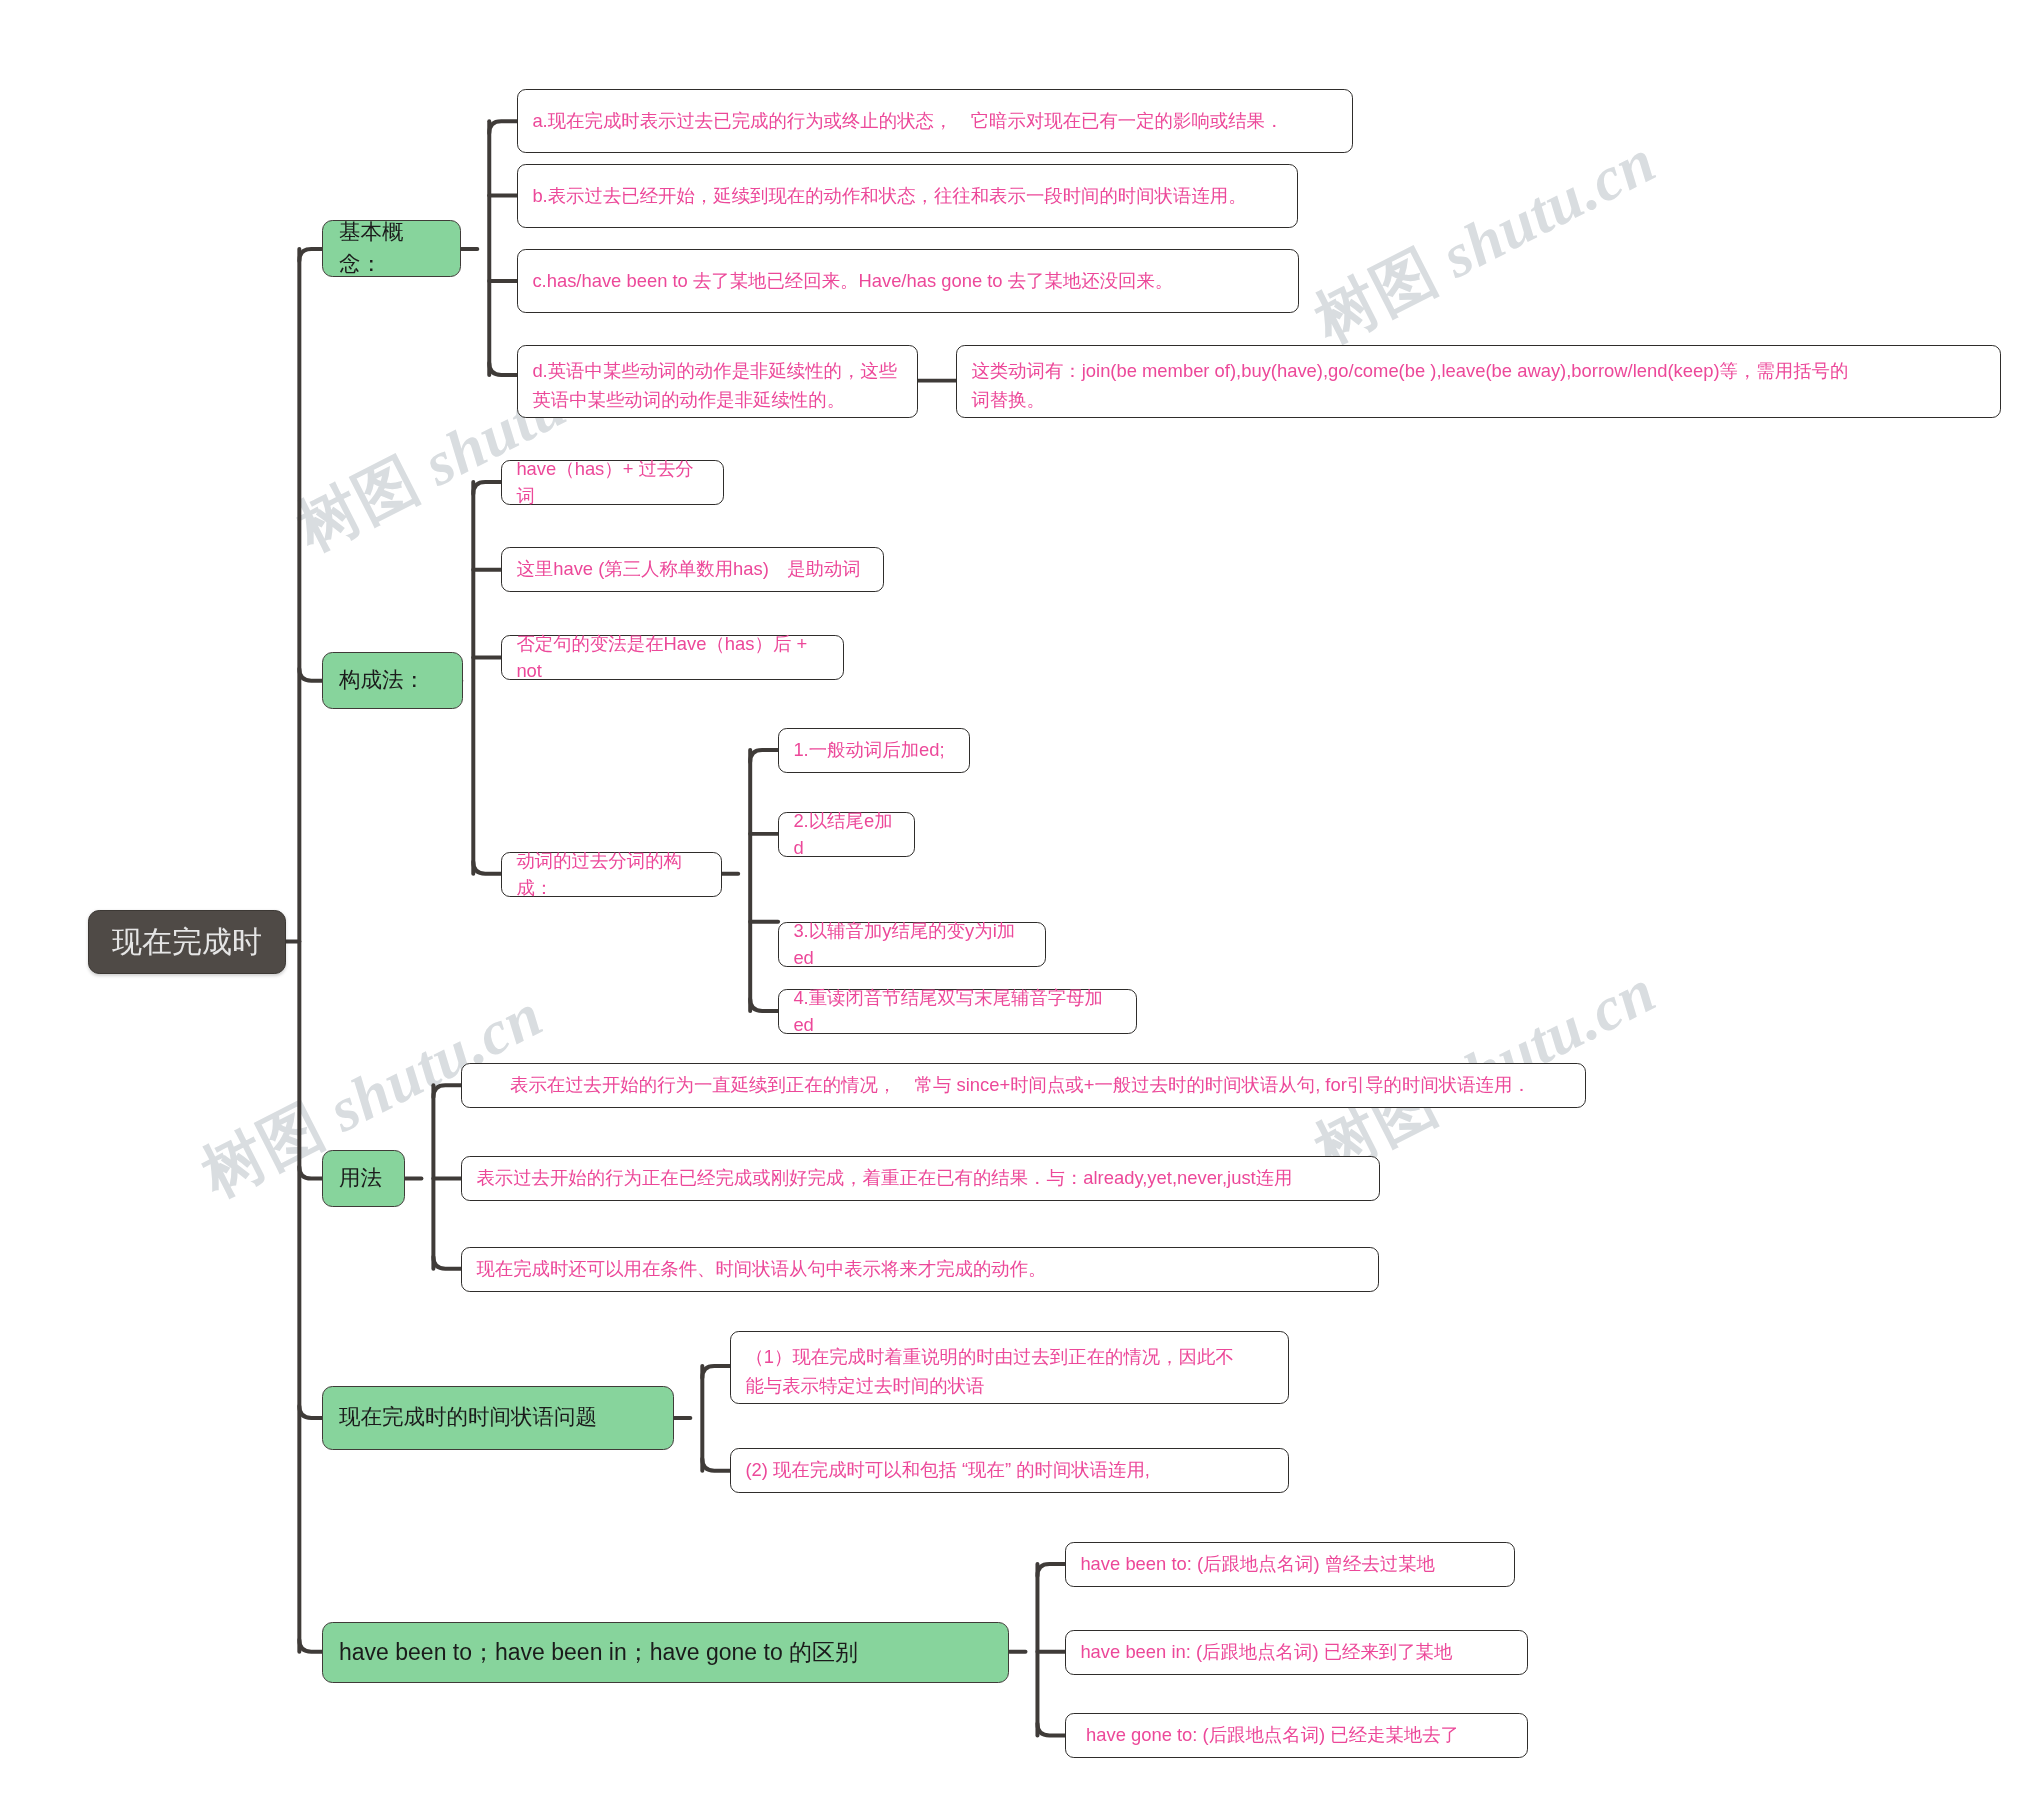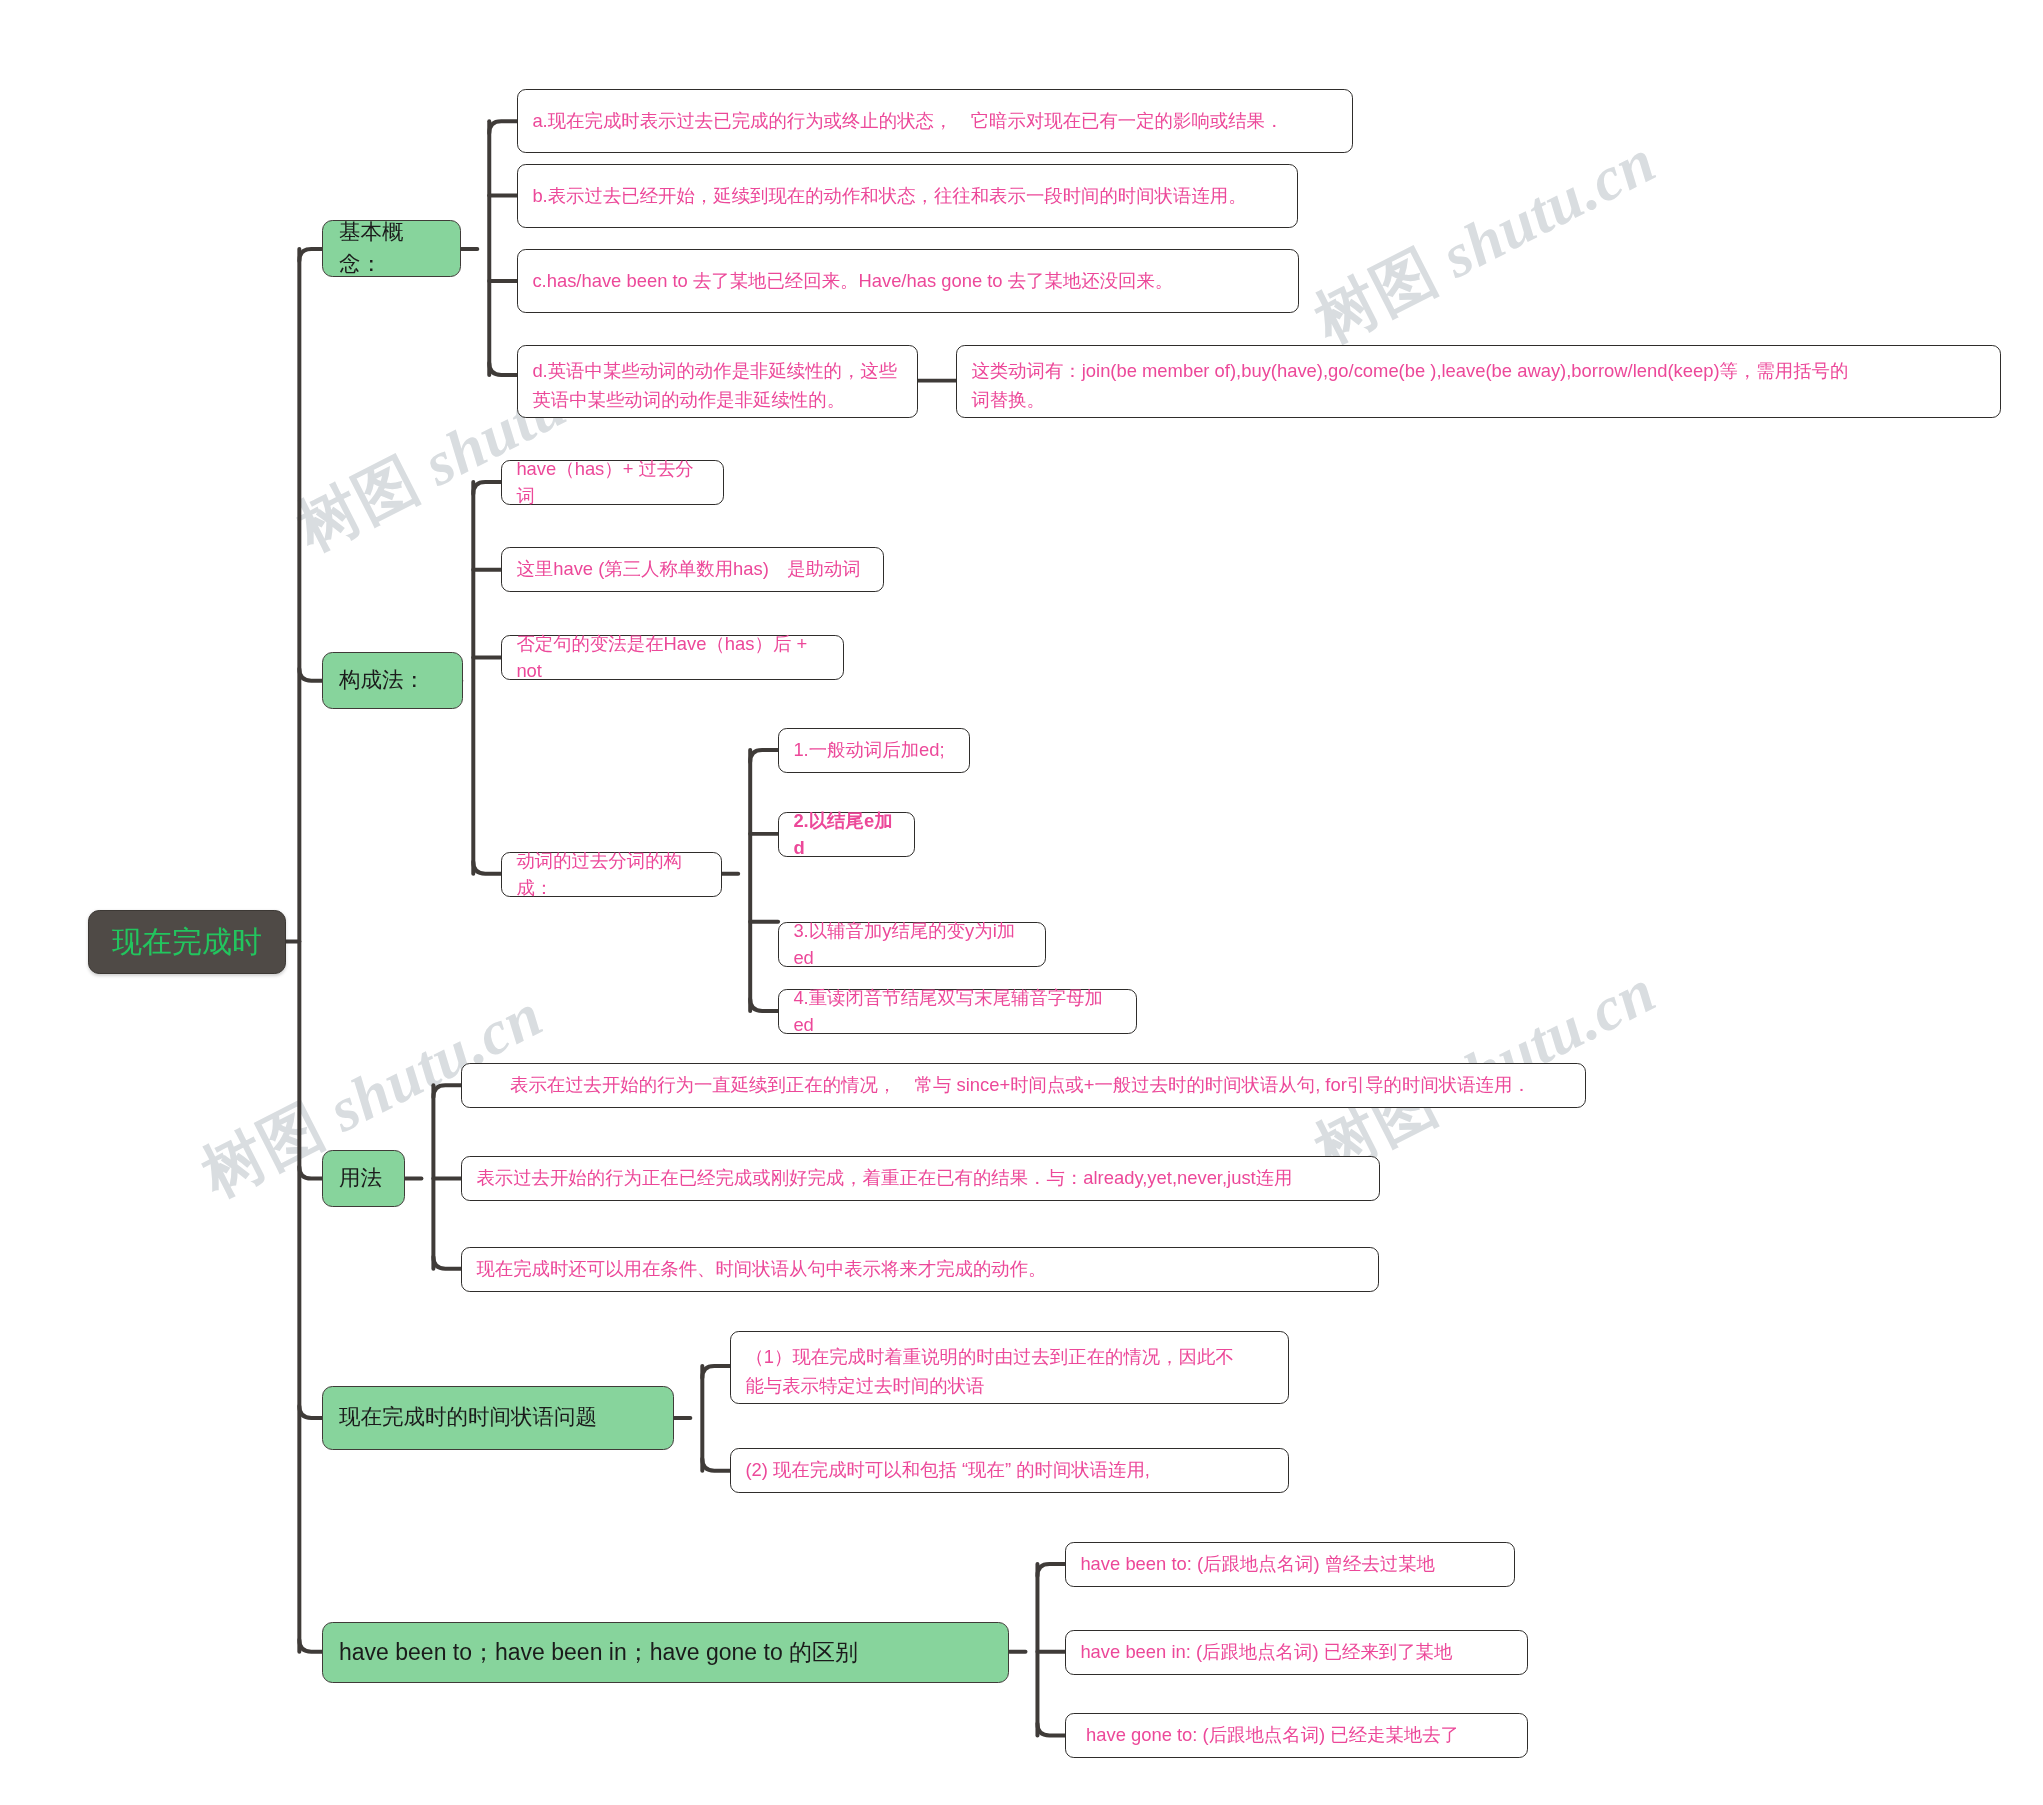--- a/index.html
+++ b/index.html
@@ -61,21 +61,21 @@
     box-sizing: border-box;
     z-index: 3;
     display: flex;
     align-items: center;
     border-radius: 9.6px;
     line-height: 1.45;
   }
 
   .node.root {
     background: #4f4a46;
-    color: #22c55e;
+    color: #e5e5e5;
     border: 0.8px solid #3c3834;
     font-size: 30px;
     padding: 9.6px 21px;
     border-radius: 11.2px;
     box-shadow: 0 1.6px 3.2px rgba(0,0,0,0.18);
   }
 
   .node.branch {
     background: #87d49c;
     color: #1b1b1b;
@@ -228,21 +228,21 @@
   </div>
 
   <div class="node leaf" style="left:501px; top:852px; width:221px; height:45px;">
     <span class="txt">动词的过去分词的构成：</span>
   </div>
 
   <div class="node leaf" style="left:778px; top:728px; width:192px; height:45px;">
     <span class="txt">1.一般动词后加ed;</span>
   </div>
 
-  <div class="node leaf" style="left:778px; top:812px; width:137px; height:45px;font-weight:bold;">
+  <div class="node leaf" style="left:778px; top:812px; width:137px; height:45px;">
     <span class="txt">2.以结尾e加d</span>
   </div>
 
   <div class="node leaf" style="left:778px; top:922px; width:268px; height:45px;">
     <span class="txt">3.以辅音加y结尾的变y为i加ed</span>
   </div>
 
   <div class="node leaf" style="left:778px; top:989px; width:359px; height:45px;">
     <span class="txt">4.重读闭音节结尾双写末尾辅音字母加ed</span>
   </div>

